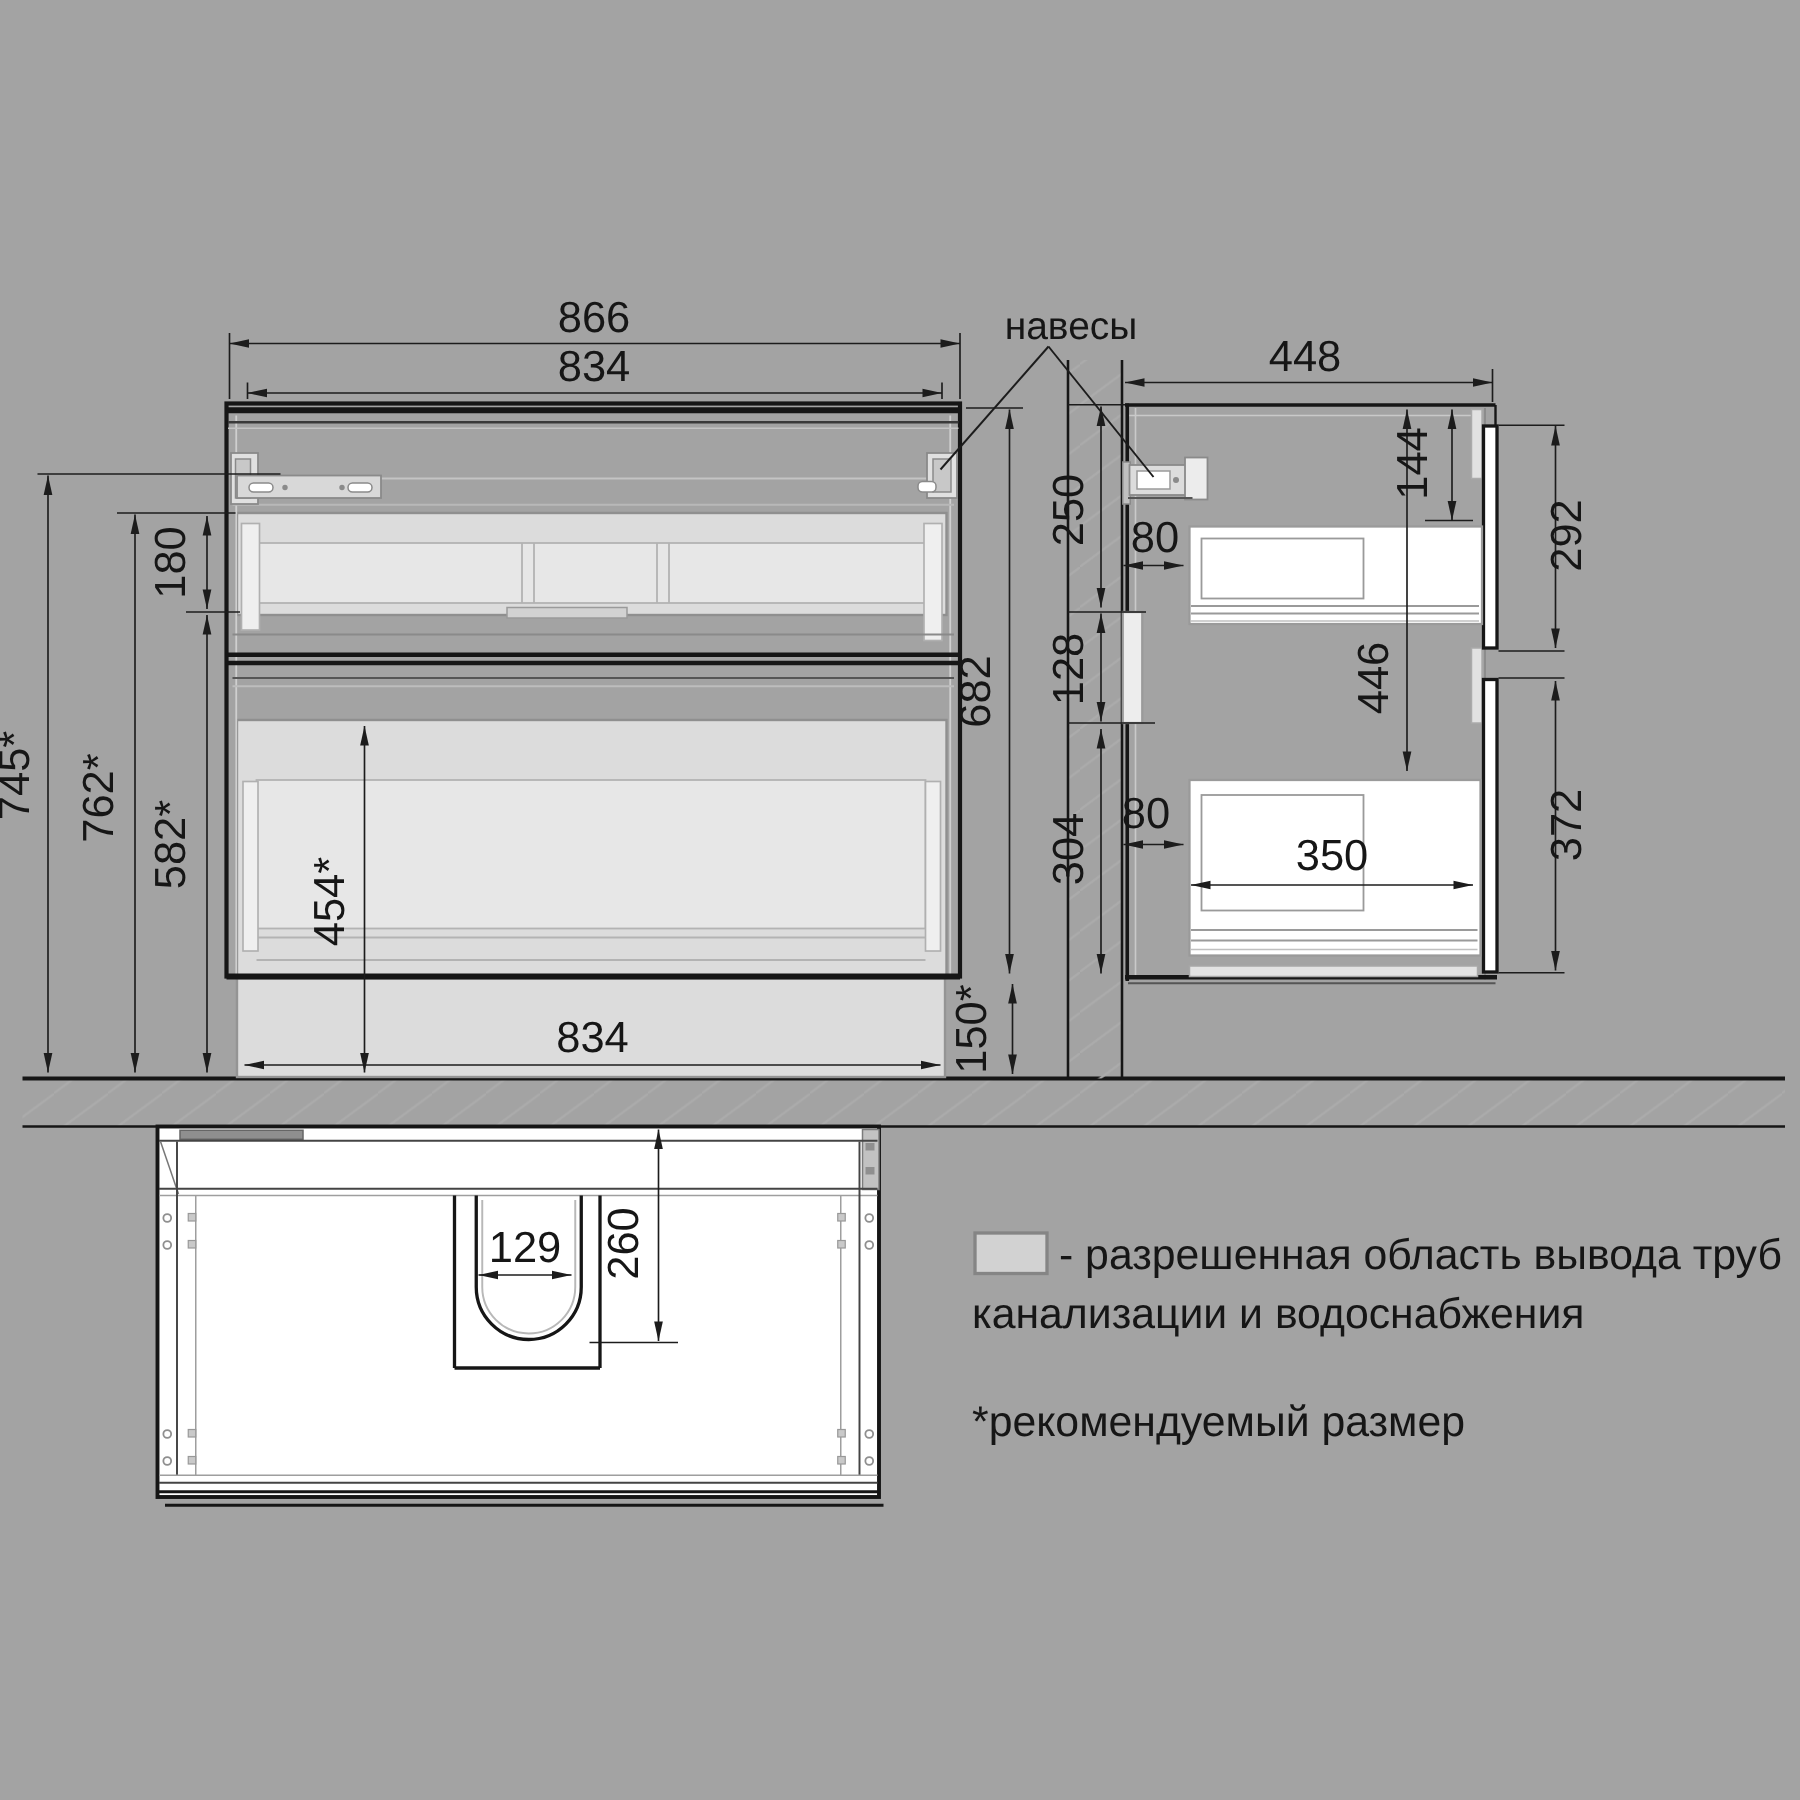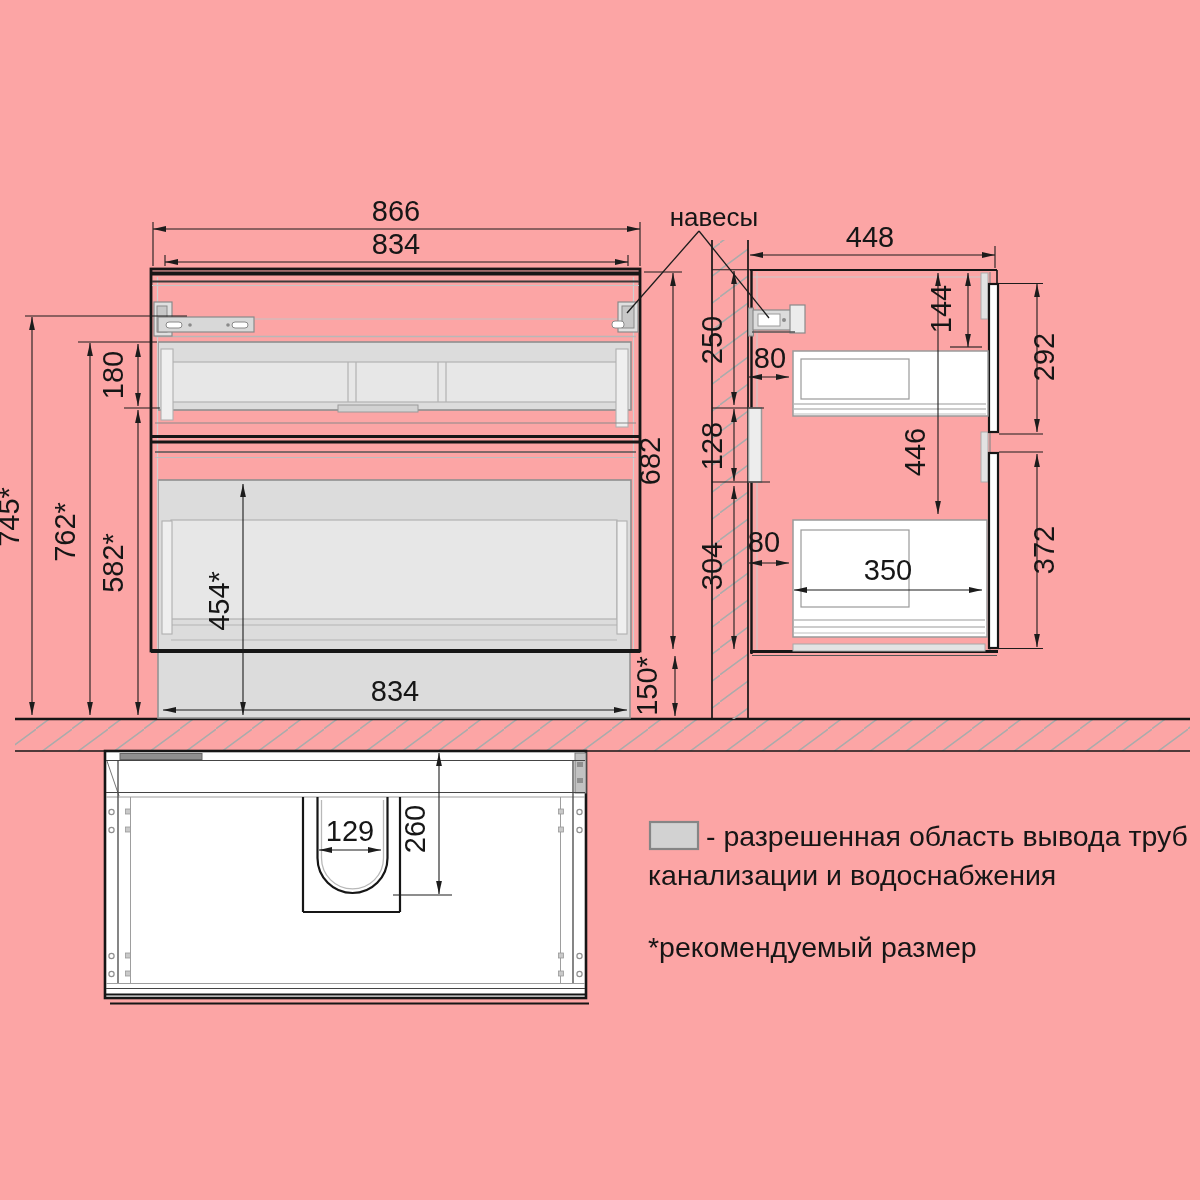--- a/index.html
+++ b/index.html
@@ -1,16 +1,16 @@
 <!DOCTYPE html>
 <html><head>
 <meta charset="utf-8">
 <style>
   html,body{margin:0;padding:0;background:#fff;}
-  .stage{position:relative;width:1200px;height:1200px;background:#fca5a5;overflow:hidden;}
+  .stage{position:relative;width:1200px;height:1200px;background:#a3a3a3;overflow:hidden;}
   svg{display:block;}
   text{font-family:"Liberation Sans","DejaVu Sans",sans-serif;fill:#161616;}
   .dim{font-size:29px;}
   .callout{font-size:26px;}
   .legend-t{font-size:28.5px;}
 </style>
 </head>
 <body>
 
 <div class="stage">

